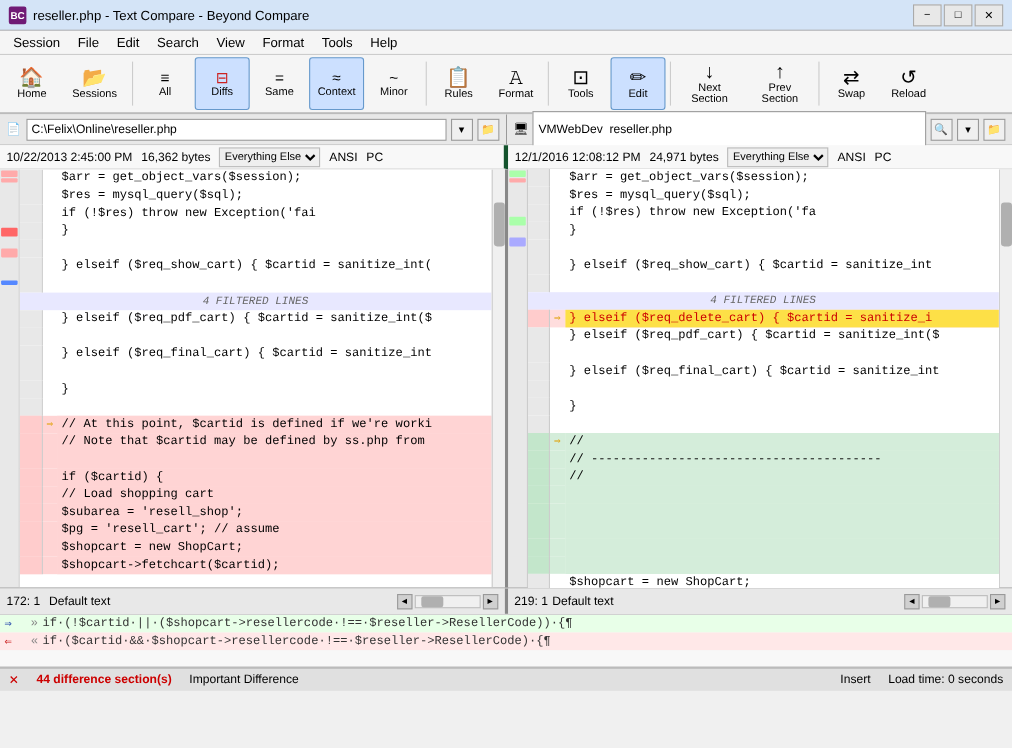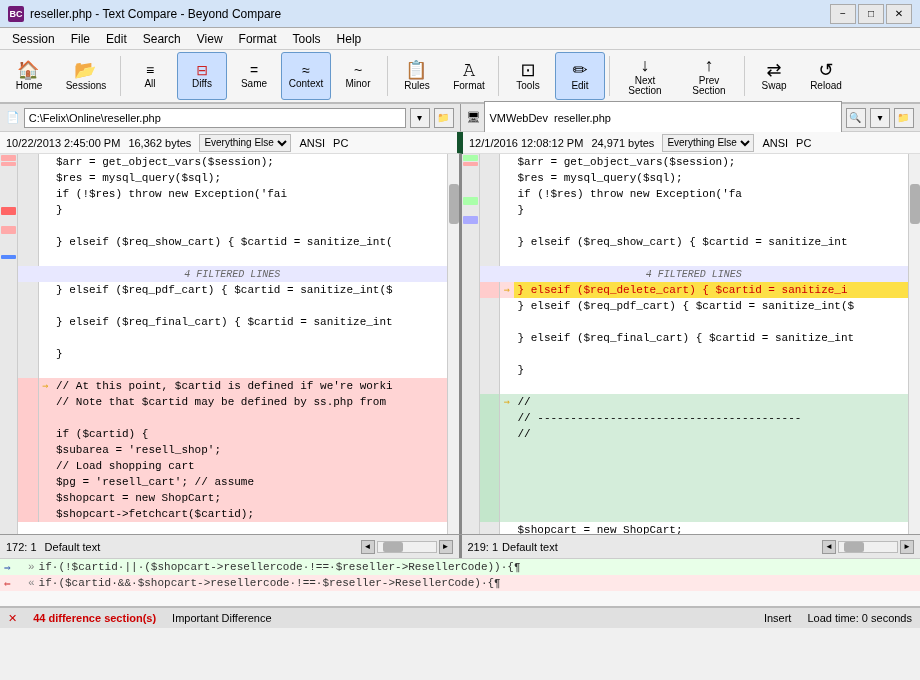--- a/index.html
+++ b/index.html
@@ -235,21 +235,21 @@
     <div style="font-size:11px;">🖥</div>
     <input type="text" style="flex: 1 1 0%; height: 20px; font-size: 11px; border: 1px solid rgb(153, 153, 153); padding: 16px 4px;" value="VMWebDev  reseller.php">
     <div class="file-btn">🔍</div>
     <div class="file-btn">▾</div>
     <div class="file-btn">📁</div>
   </div>
 </div>
 
 <div style="display:flex;">
 
-  <div class="info-bar" style="flex:1;border-right:6px solid #14532d;">
+  <div class="info-bar" style="flex:1;border-right:4px solid #14532d;">
     <span>10/22/2013  2:45:00 PM</span>
     <span>16,362 bytes</span>
     <select style="height:18px;font-size:10px;border:1px solid #bbb;">
       <option>Everything Else</option>
     </select>
     <span>ANSI</span>
     <span>PC</span>
   </div>
 
   <div class="info-bar" style="flex:1;">
@@ -365,26 +365,26 @@
           <td class="line-code" style="background:#ffd4d4;"></td>
         </tr>
         <tr class="code-row diff-removed">
           <td class="line-indicator" style="background:#ffcccc;"></td>
           <td class="line-change"></td>
           <td class="line-code" style="background:#ffd4d4;">    if ($cartid) {</td>
         </tr>
         <tr class="code-row diff-removed">
           <td class="line-indicator" style="background:#ffcccc;"></td>
           <td class="line-change"></td>
+          <td class="line-code" style="background:#ffd4d4;">        // Load shopping cart</td>
+        </tr>
+        <tr class="code-row diff-removed">
+          <td class="line-indicator" style="background:#ffcccc;"></td>
+          <td class="line-change"></td>
           <td class="line-code" style="background:#ffd4d4;">        $subarea = 'resell_shop';</td>
-        </tr>
-        <tr class="code-row diff-removed">
-          <td class="line-indicator" style="background:#ffcccc;"></td>
-          <td class="line-change"></td>
-          <td class="line-code" style="background:#ffd4d4;">        // Load shopping cart</td>
         </tr>
         <tr class="code-row diff-removed">
           <td class="line-indicator" style="background:#ffcccc;"></td>
           <td class="line-change"></td>
           <td class="line-code" style="background:#ffd4d4;">        $pg = 'resell_cart';    // assume</td>
         </tr>
         <tr class="code-row diff-removed">
           <td class="line-indicator" style="background:#ffcccc;"></td>
           <td class="line-change"></td>
           <td class="line-code" style="background:#ffd4d4;">        $shopcart = new ShopCart;</td>

